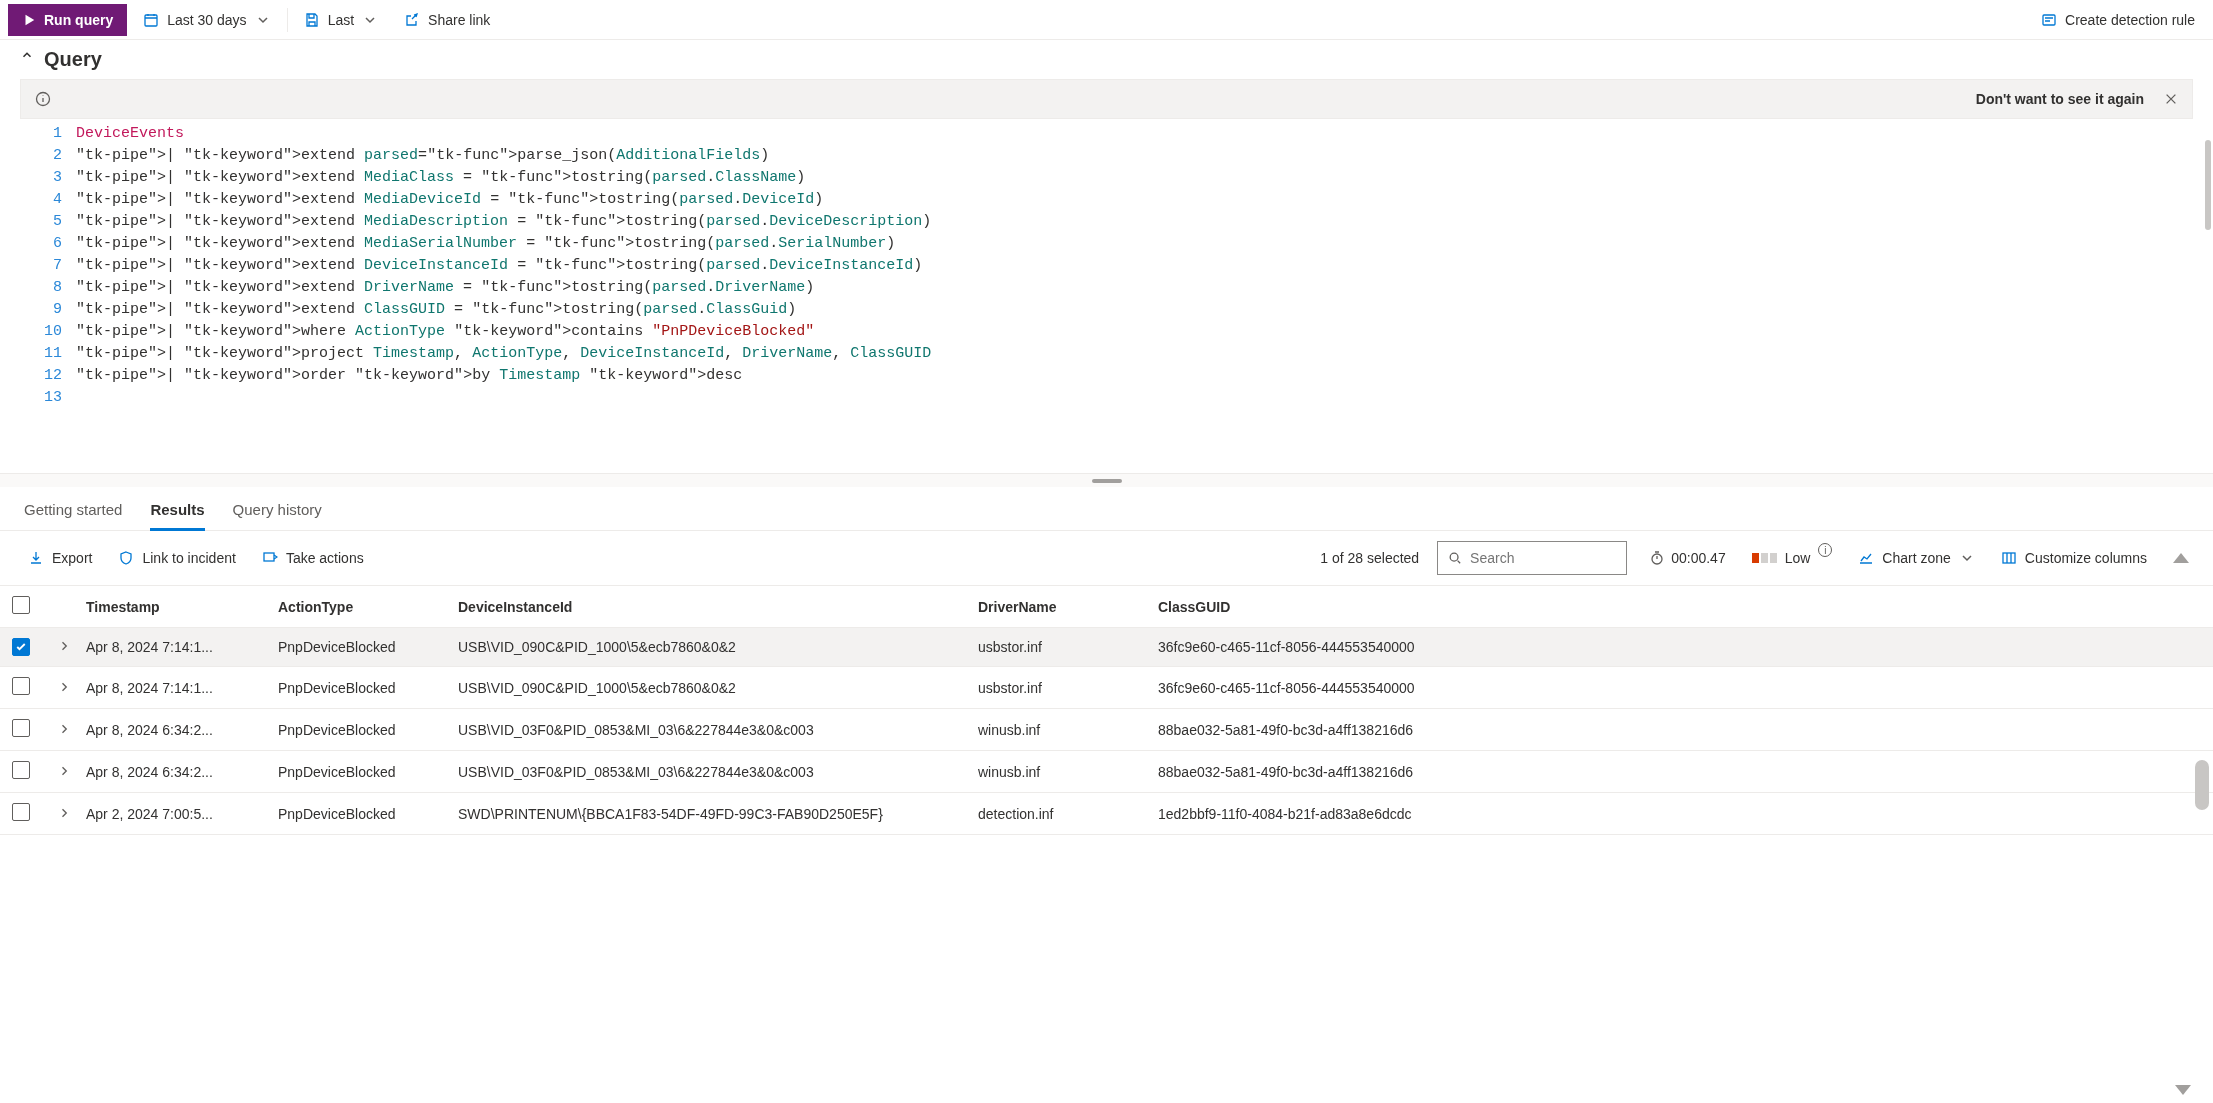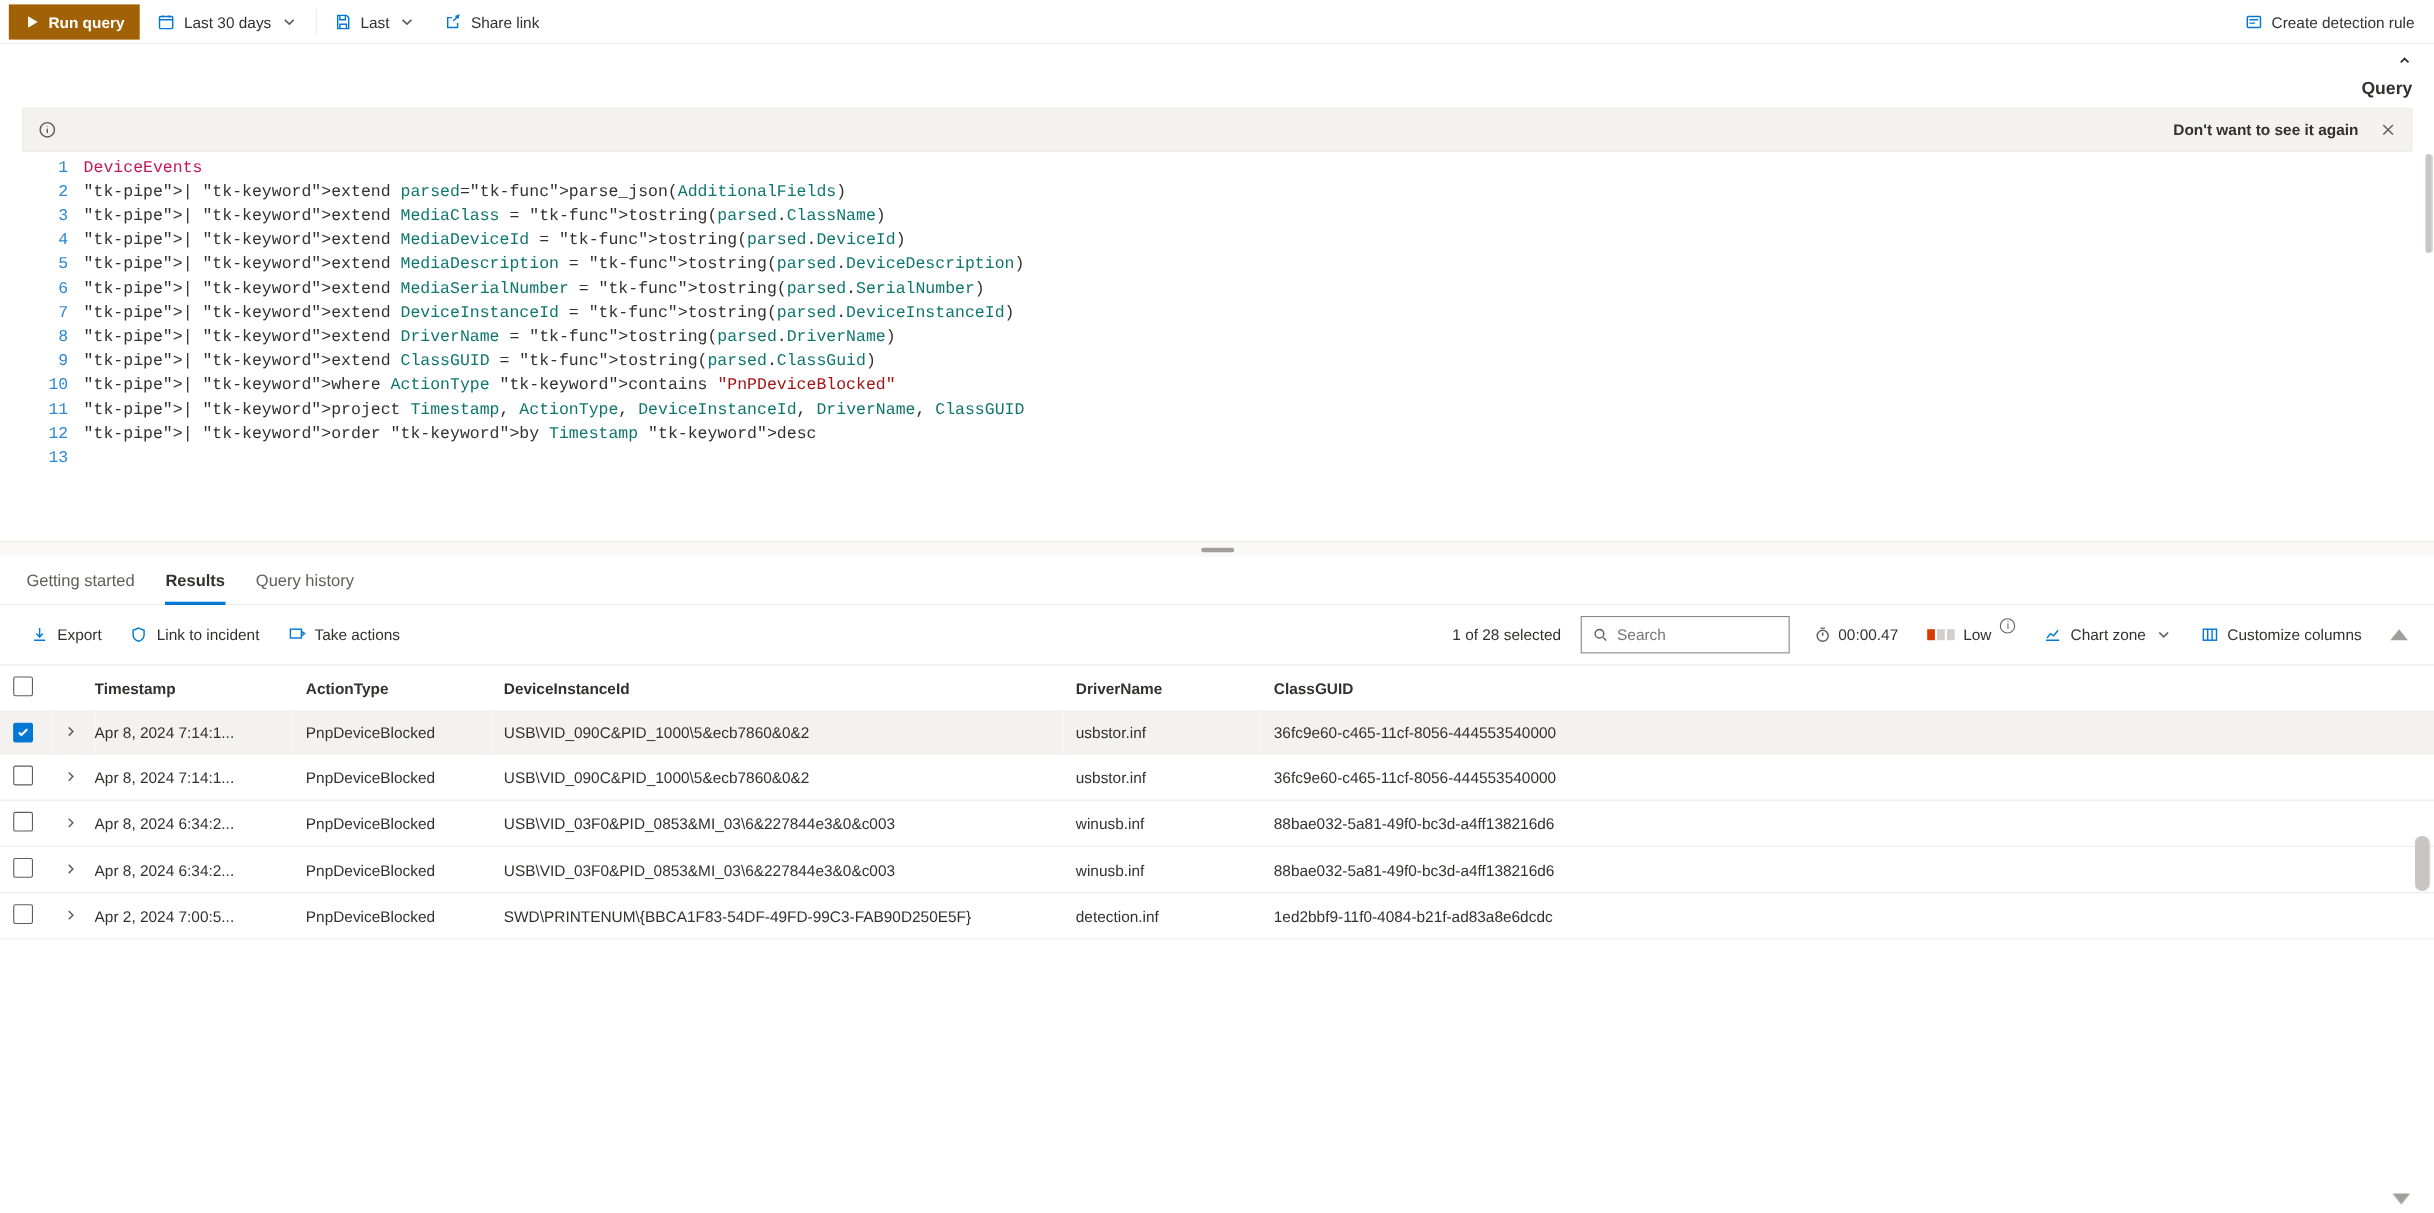--- a/index.html
+++ b/index.html
@@ -13,21 +13,21 @@
   
   .toolbar {
     display: flex;
     align-items: center;
     height: 40px;
     padding: 0 8px;
     border-bottom: 1px solid #edebe9;
     gap: 6px;
   }
   .btn-primary {
-    background: #a16207;
+    background: #701a75;
     color: #fff;
     border: none;
     height: 32px;
     padding: 0 14px;
     display: inline-flex;
     align-items: center;
     gap: 8px;
     font-size: 14px;
     cursor: pointer;
     font-weight: 600;
@@ -44,26 +44,25 @@
     background: transparent;
     border: none;
     font-size: 14px;
   }
   .tb-item svg { width: 16px; height: 16px; }
   .spacer { flex: 1; }
   .divider-v { width: 1px; height: 24px; background: #edebe9; }
   
   .query-header {
     display: flex;
-    align-items: flex-end;
+    align-items: flex-start;
     gap: 10px;
     padding: 8px 20px;
     font-weight: 600;
-    font-size: 16px;
-    flex-direction: column;
+    font-size: 20px;
   }
   .chev { width: 14px; height: 14px; }
   
   .banner {
     display: flex;
     align-items: center;
     background: #f3f2f1;
     border: 1px solid #edebe9;
     margin: 0 20px;
     padding: 0 14px;

